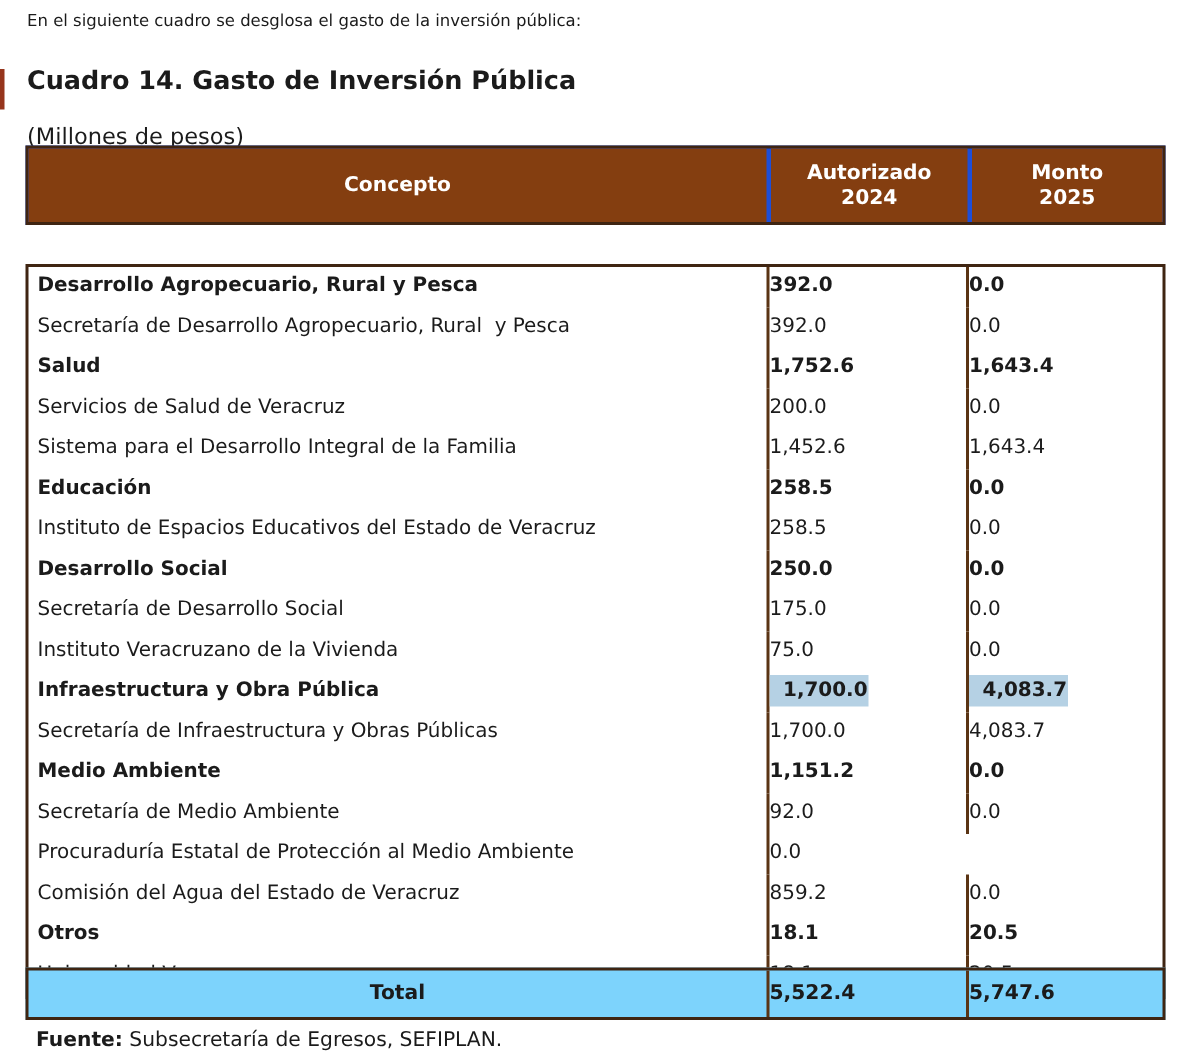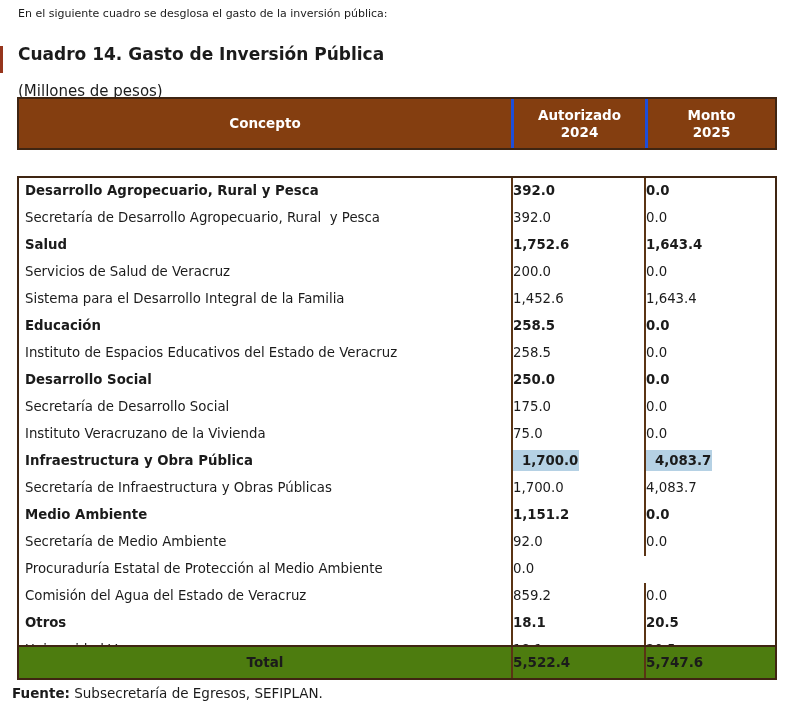--- a/index.html
+++ b/index.html
@@ -36,27 +36,27 @@
   .trow { display:grid; grid-template-columns:494px 133px 1fr; height:27px; }
   .cell { line-height:26px; font-size:13.3px; white-space:pre; overflow:hidden; }
   .cell.concept { padding-left:6px; }
   .cell.num { text-align:left; padding-right:5px; }
   .cell.sep { border-right:2px solid var(--border-mid); }
   .trow.group .cell { font-weight:bold; }
   .hl { background:var(--highlight); padding:3px 1px 3px 9px; }
 
   .total-row {
     position:absolute; left:17px; top:645px; width:760px; height:35px;
-    border:2px solid var(--border-dark); background:#4d7c0f;
+    border:2px solid var(--border-dark); background:#7dd3fc;
     display:grid; grid-template-columns:494px 133px 1fr;
   }
   .total-row .cell { line-height:31px; font-weight:bold; font-size:13.5px; }
   .total-row .label { text-align:center; }
 
-  .fuente { position:absolute; left:12px; top:685px; font-size:13.5px;text-align:right; }
+  .fuente { position:absolute; left:24px; top:685px; font-size:13.5px;text-align:right; }
   .fuente b { font-weight:bold; }
 </style>
 </head>
 <body>
 
 <div class="page" style="--header-bg: #843e10; --header-text: #ffffff; --border-dark: #3f2512; --border-mid: #5a3414; --highlight: #b5d1e4;">
 
   <p class="intro">En el siguiente cuadro se desglosa el gasto de la inversión pública:</p>
 
   <div class="change-bar" style="background: rgb(150, 53, 28);"></div>

